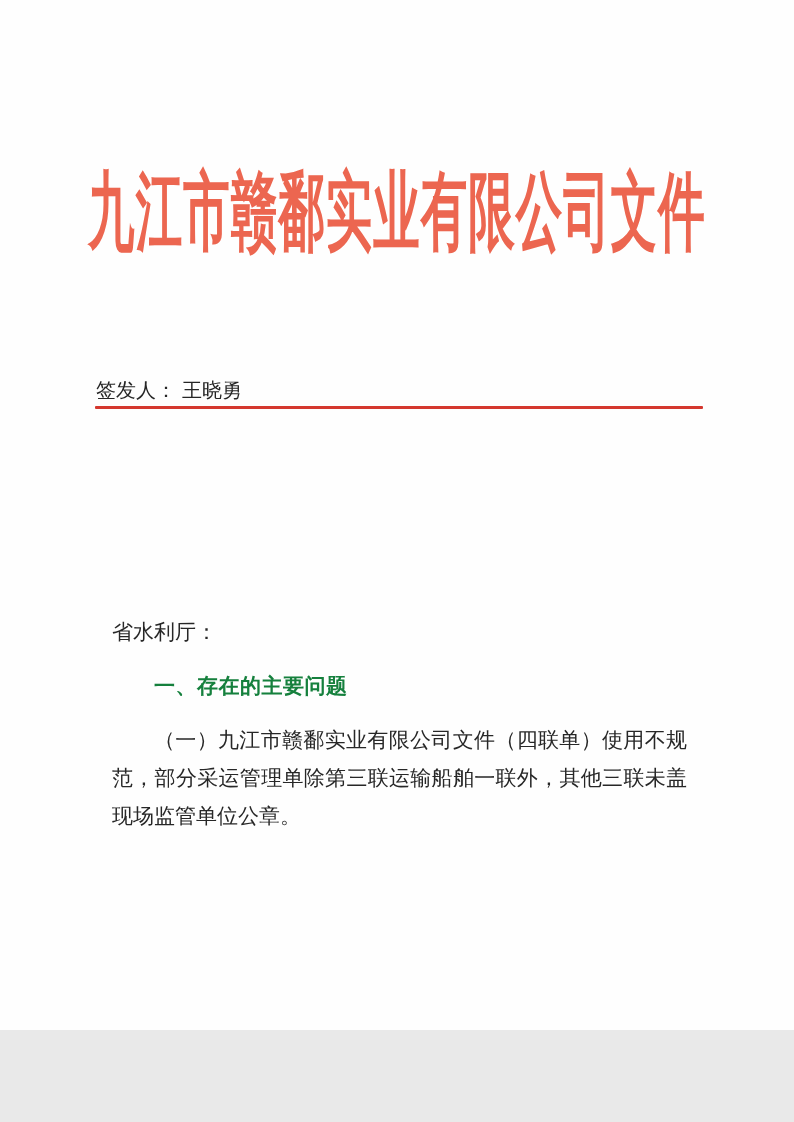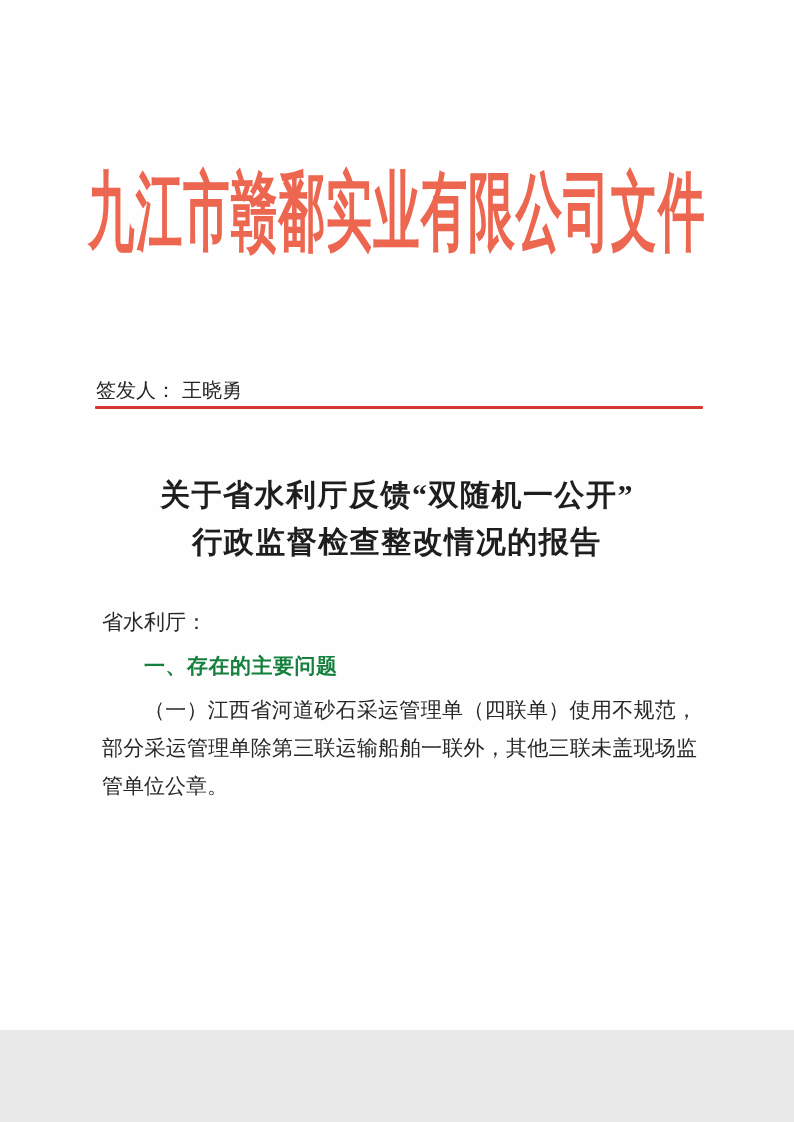--- a/index.html
+++ b/index.html
@@ -89,21 +89,21 @@
   .doc-body {
     position: absolute;
     top: 597px;
     left: 96px;
     right: 91px;
     font-size: 21px;
     line-height: 38px;
     text-align: justify;
     color: #272727;
   }
-  .doc-body p { margin: 6px; }
+  .doc-body p { margin: 16px; }
   .doc-body .indent { text-indent: 2em; }
   .doc-body .section-heading {
     font-family: "Liberation Sans", "DejaVu Sans", sans-serif;
     font-weight: bold;
     color: #15803d;
     letter-spacing: 0.5px;
   }
 
   
   .page-number {
@@ -125,26 +125,22 @@
   </div>
 
   <div class="meta-row">
     <span class="issuer">
       <span class="issuer-label">签发人：</span><span class="issuer-name">王晓勇</span>
     </span>
   </div>
 
   <div class="red-rule"></div>
 
-  <h1 class="doc-title">
-    <span class="title-line">关于省水利厅反馈“双随机一公开”</span>
-    <span class="title-line">行政监督检查整改情况的报告</span>
-  </h1>
 
   <div class="doc-body">
     <p class="salutation">省水利厅：</p>
     <p class="indent section-heading">一、存在的主要问题</p>
-    <p class="indent">（一）江西省河道砂石采运管理单（四联单）使用不规范，部分采运管理单除第三联运输船舶一联外，其他三联未盖现场监管单位公章。</p>
+    <p class="indent">（一）九江市赣鄱实业有限公司文件（四联单）使用不规范，部分采运管理单除第三联运输船舶一联外，其他三联未盖现场监管单位公章。</p>
   </div>
 
   <div class="page-number">- 1 -</div>
 
 </div>
 
 </body></html>

